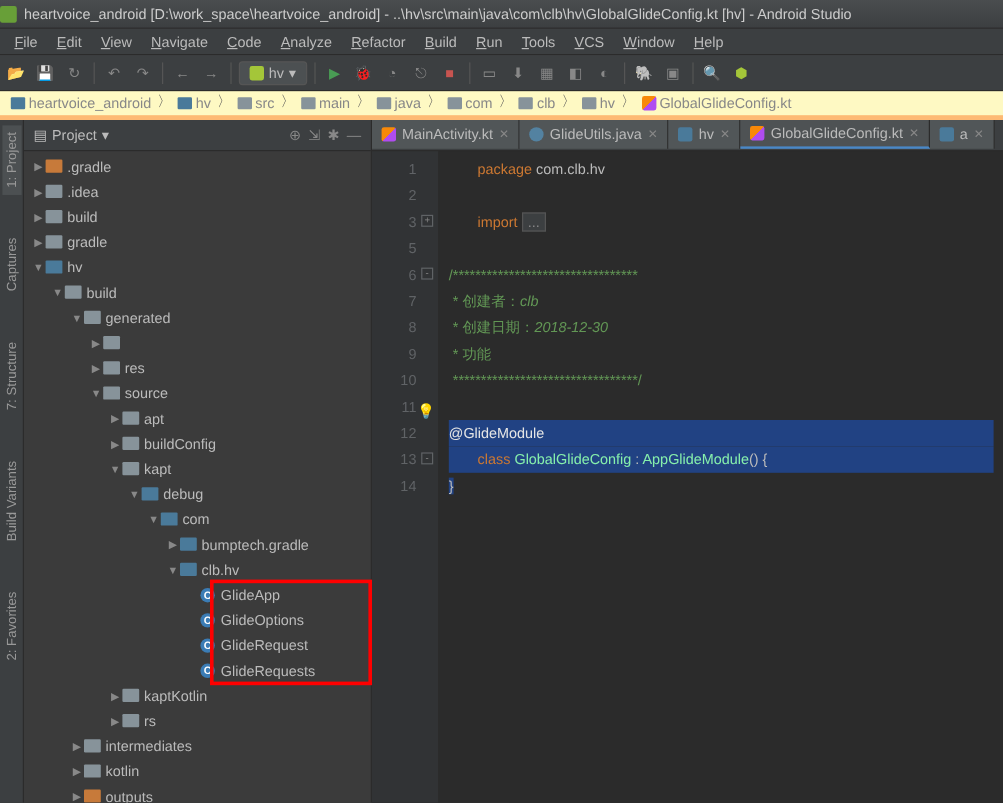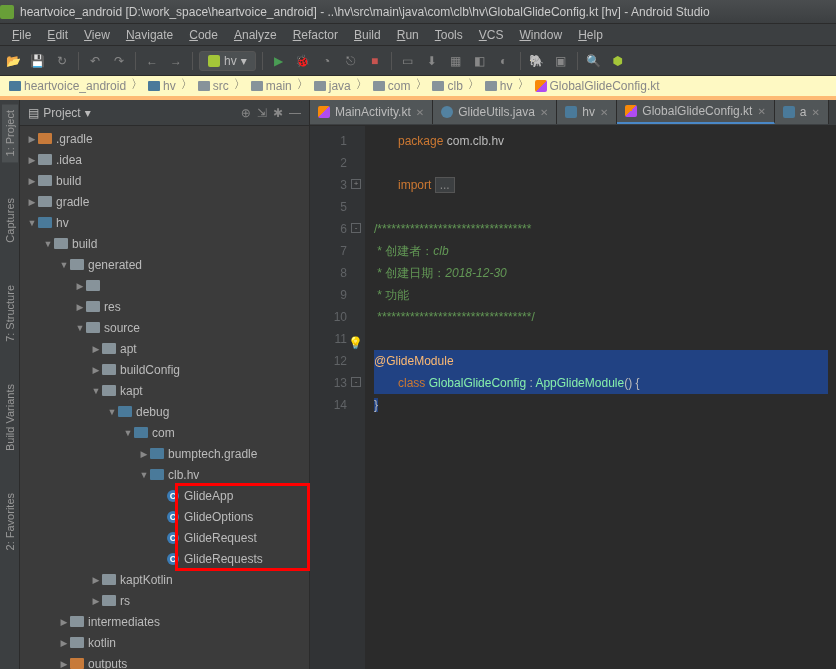--- a/index.html
+++ b/index.html
@@ -63,21 +63,21 @@
 .editor-body { flex: 1; display: flex; background: #2b2b2b; font-family: "Consolas", monospace; font-size: 13px; position: relative; }
 .gutter { width: 56px; background: #313335; color: #606366; text-align: right; padding: 4px 18px 4px 4px; line-height: 22px; border-right: 1px solid #2b2b2b; }
 .gutter div { height: 22px; position: relative; }
 .fold { position: absolute; right: -14px; top: 5px; width: 10px; height: 10px; border: 1px solid #606366; font-size: 8px; line-height: 8px; text-align: center; color: #888; background: #313335; }
 .bulb { position: absolute; right: -16px; top: 4px; color: #f0a732; font-size: 12px; }
 .code { flex: 1; padding: 4px 8px; line-height: 22px; white-space: pre; }
 .code-line { height: 22px; }
 .kw { color: #cc7832; margin-left: 24px; }
 .com { color: #629755; font-style: italic; }
 .com-star { color: #629755; }
-.ann { color: #fdba74; }
+.ann { color: #e5e5e5; }
 .cls { color: #86efac; margin-top: 24px; }
 .fold-box { background: #3c3f41; border: 1px solid #555; padding: 0 4px; color: #888; }
 .sel-line { background: #214283; display: inline-block; width: 100%; }
 .sel-line2 { background: #214283; }
 </style>
 </head>
 <body>
 
 <div class="titlebar">
   <div class="app-icon"></div>

